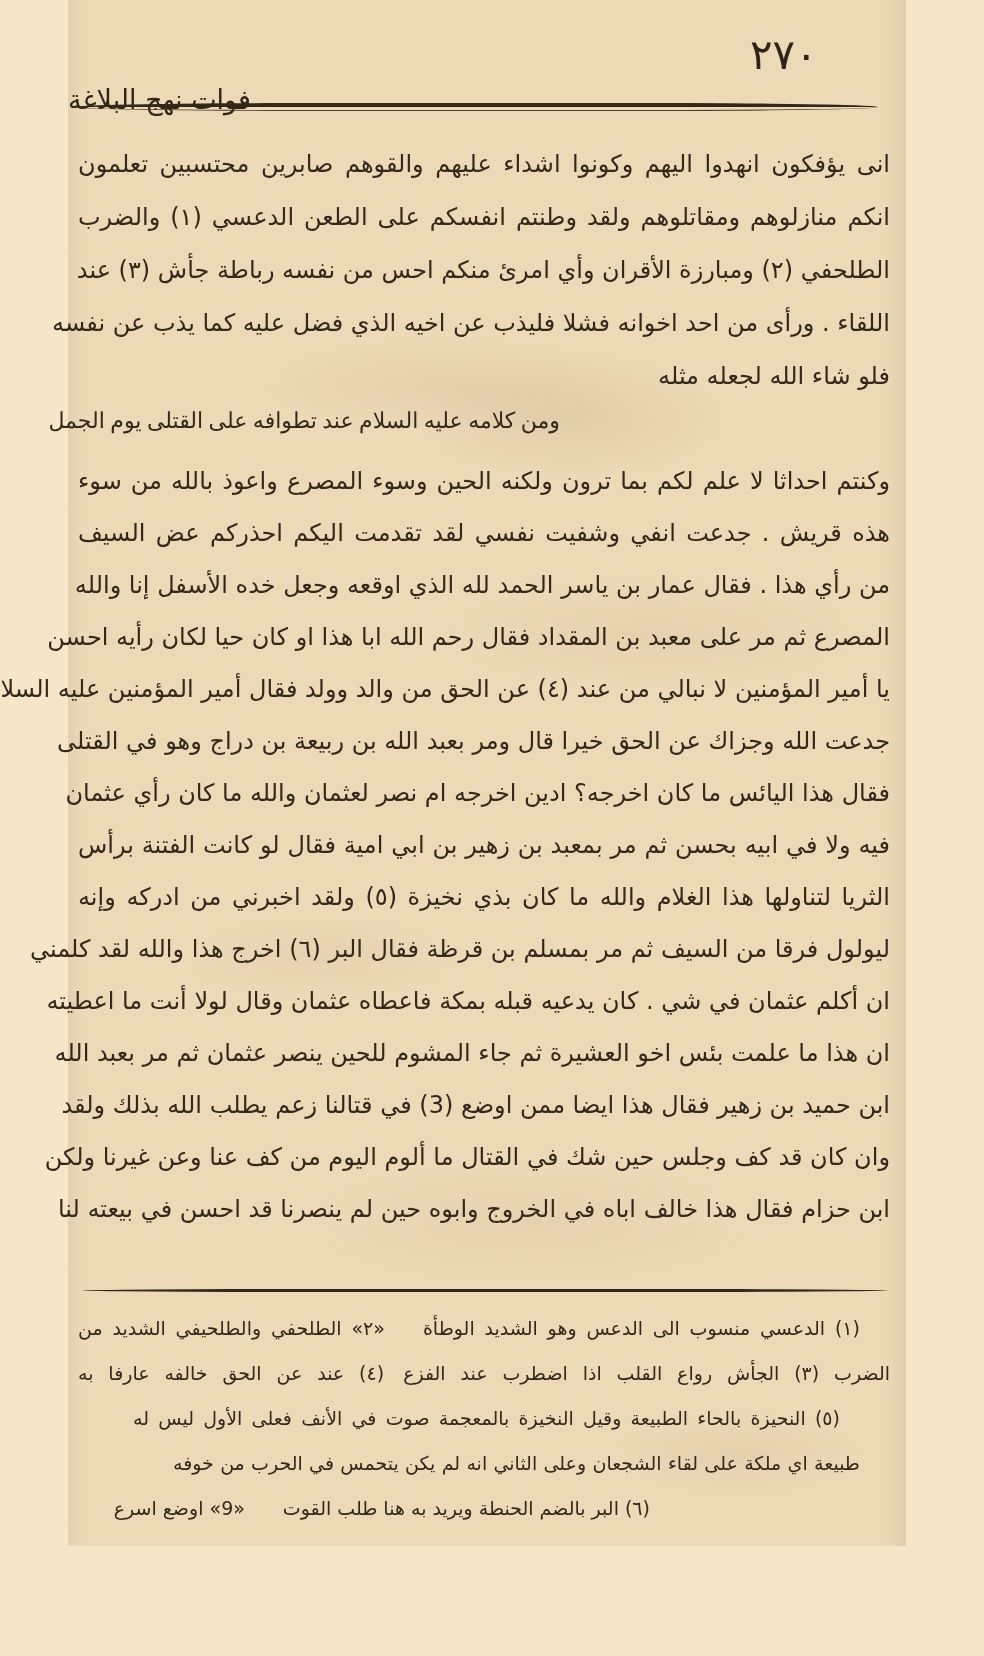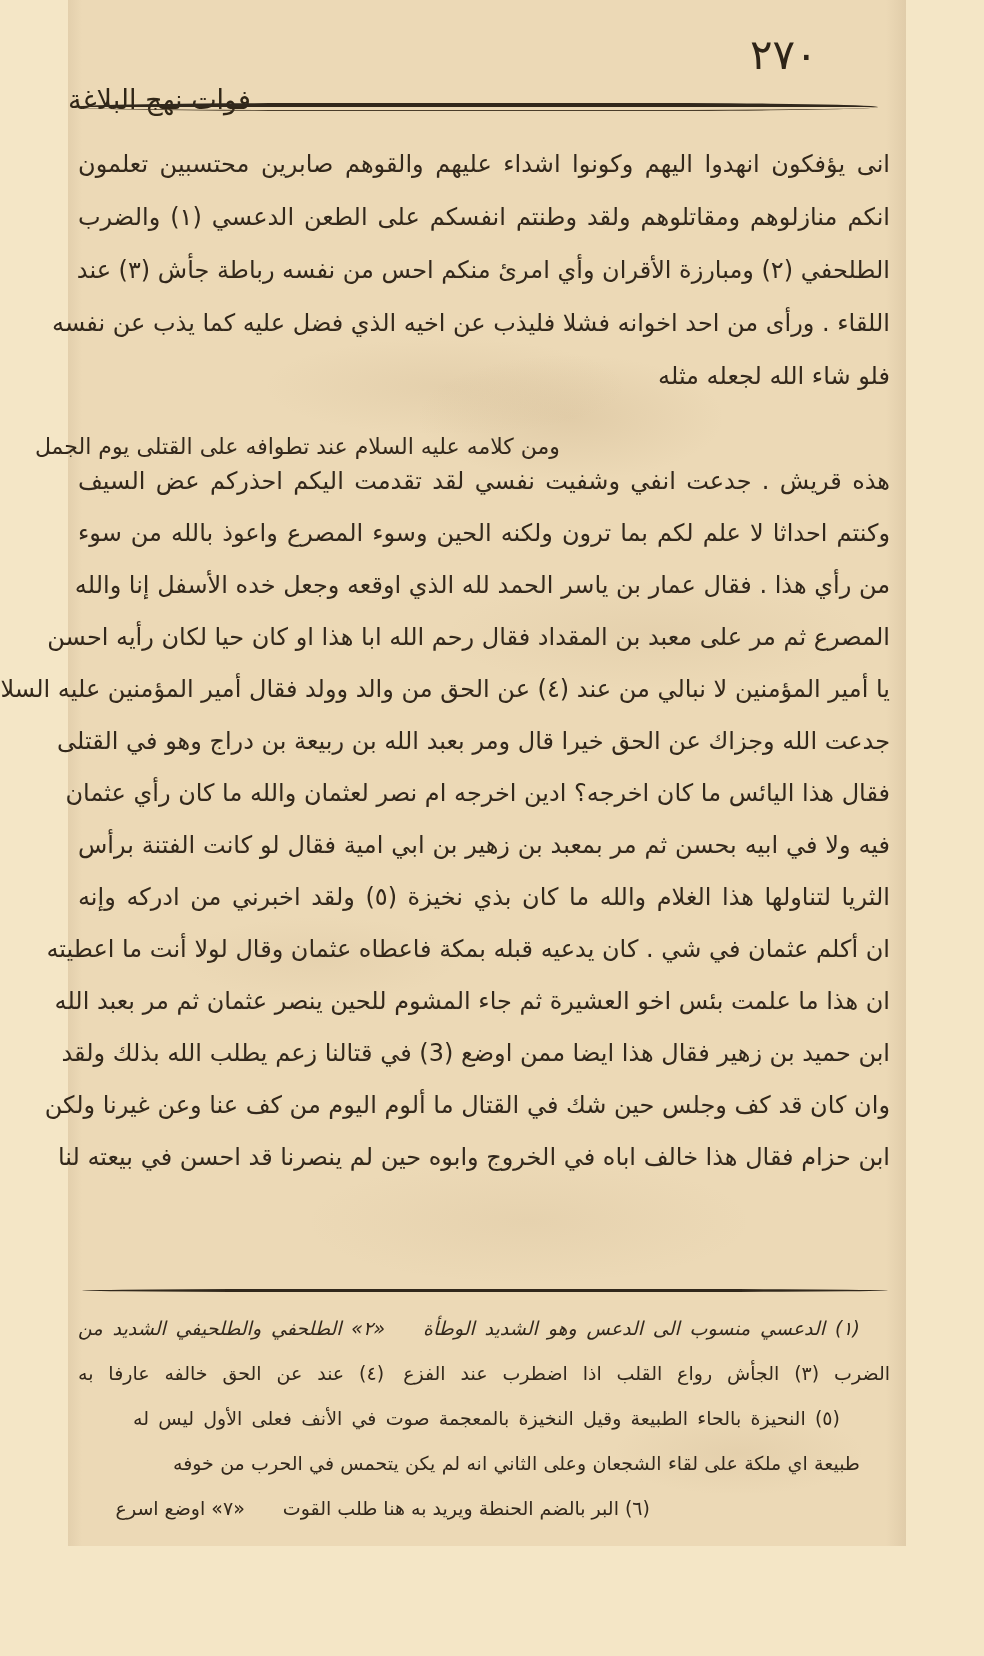--- a/index.html
+++ b/index.html
@@ -70,45 +70,46 @@
     text-align:justify;
     text-align-last:justify;
     overflow:visible;
   }
   .p1{top:138px;}
   .p2{top:455px;}
   .p2 .line{height:52px;line-height:52px;}
   .line.para-end{text-align:center;text-align-last:right;}
   .section-heading{
     position:absolute;
-    top:422px;right:16px;left:10px;
+    top:396px;right:16px;left:10px;
     height:50px;line-height:50px;
     padding-right:330px;
     font-size:22px;
     white-space:nowrap;
     text-align:right;
     color:#33281b;
+    font-family:Liberation Serif, serif;
   }
   .fn-rule{
     position:absolute;
     top:1289px;left:14px;
     width:806px;height:3px;
     background:#31281c;
     border-radius:60%/100%;
   }
   .footnotes{top:1306px;}
   .fn-line{
     display:block;
     height:45px;line-height:45px;
     font-size:19px;
     white-space:nowrap;
     text-align:justify;
     text-align-last:justify;
   }
-  .fn-line.fn-indent-1{padding-right:30px;font-style:italic;}
+  .fn-line.fn-indent-1{padding-right:30px;}
   .fn-line.fn-indent-3{padding-right:50px;padding-left:55px;}
   .fn-line.fn-indent-4{padding-right:30px;padding-left:95px;}
   .fn-line.fn-indent-5{padding-right:240px;padding-left:180px;}
 </style>
 </head>
 <body>
 
 <div class="canvas">
   <div class="page">
 
@@ -120,40 +121,41 @@
       <span class="line">انى يؤفكون انهدوا اليهم وكونوا اشداء عليهم والقوهم صابرين محتسبين تعلمون</span>
       <span class="line">انكم منازلوهم ومقاتلوهم ولقد وطنتم انفسكم على الطعن الدعسي (١) والضرب</span>
       <span class="line">الطلحفي (٢) ومبارزة الأقران وأي امرئ منكم احس من نفسه رباطة جأش (٣) عند</span>
       <span class="line">اللقاء . ورأى من احد اخوانه فشلا فليذب عن اخيه الذي فضل عليه كما يذب عن نفسه</span>
       <span class="line para-end">فلو شاء الله لجعله مثله</span>
     </div>
 
     <div class="section-heading">ومن كلامه عليه السلام عند تطوافه على القتلى يوم الجمل</div>
 
     <div class="block p2">
+      <span class="line">وكنتم احداثا لا علم لكم بما ترون ولكنه الحين وسوء المصرع واعوذ بالله من سوء</span>
       <span class="line">هذه قريش . جدعت انفي وشفيت نفسي لقد تقدمت اليكم احذركم عض السيف</span>
-      <span class="line">وكنتم احداثا لا علم لكم بما ترون ولكنه الحين وسوء المصرع واعوذ بالله من سوء</span>
       <span class="line">من رأي هذا . فقال عمار بن ياسر الحمد لله الذي اوقعه وجعل خده الأسفل إنا والله</span>
       <span class="line">المصرع ثم مر على معبد بن المقداد فقال رحم الله ابا هذا او كان حيا لكان رأيه احسن</span>
       <span class="line">يا أمير المؤمنين لا نبالي من عند (٤) عن الحق من والد وولد فقال أمير المؤمنين عليه السلام</span>
       <span class="line">جدعت الله وجزاك عن الحق خيرا قال ومر بعبد الله بن ربيعة بن دراج وهو في القتلى</span>
       <span class="line">فقال هذا اليائس ما كان اخرجه؟ ادين اخرجه ام نصر لعثمان والله ما كان رأي عثمان</span>
       <span class="line">فيه ولا في ابيه بحسن ثم مر بمعبد بن زهير بن ابي امية فقال لو كانت الفتنة برأس</span>
       <span class="line">الثريا لتناولها هذا الغلام والله ما كان بذي نخيزة (٥) ولقد اخبرني من ادركه وإنه</span>
+      <span class="line">ليولول فرقا من السيف ثم مر بمسلم بن قرظة فقال البر (٦) اخرج هذا والله لقد كلمني</span>
       <span class="line">ان أكلم عثمان في شي . كان يدعيه قبله بمكة فاعطاه عثمان وقال لولا أنت ما اعطيته</span>
       <span class="line">ان هذا ما علمت بئس اخو العشيرة ثم جاء المشوم للحين ينصر عثمان ثم مر بعبد الله</span>
       <span class="line">ابن حميد بن زهير فقال هذا ايضا ممن اوضع (3) في قتالنا زعم يطلب الله بذلك ولقد</span>
       <span class="line">وان كان قد كف وجلس حين شك في القتال ما ألوم اليوم من كف عنا وعن غيرنا ولكن</span>
       <span class="line">ابن حزام فقال هذا خالف اباه في الخروج وابوه حين لم ينصرنا قد احسن في بيعته لنا</span>
     </div>
 
     <div class="fn-rule"></div>
 
     <div class="block footnotes">
       <span class="fn-line fn-indent-1">(١) الدعسي منسوب الى الدعس وهو الشديد الوطأة  «٢» الطلحفي والطلحيفي الشديد من</span>
       <span class="fn-line">الضرب (٣) الجأش رواع القلب اذا اضطرب عند الفزع (٤) عند عن الحق خالفه عارفا به</span>
       <span class="fn-line fn-indent-3">(٥) النحيزة بالحاء الطبيعة وقيل النخيزة بالمعجمة صوت في الأنف فعلى الأول ليس له</span>
       <span class="fn-line fn-indent-4">طبيعة اي ملكة على لقاء الشجعان وعلى الثاني انه لم يكن يتحمس في الحرب من خوفه</span>
-      <span class="fn-line fn-indent-5">(٦) البر بالضم الحنطة ويريد به هنا طلب القوت  «٧» اوضع اسرع</span>
+      <span class="fn-line fn-indent-5">(٦) البر بالضم الحنطة ويريد به هنا طلب القوت  «9» اوضع اسرع</span>
     </div>
 
   </div>
 </div>
 
 </body></html>

